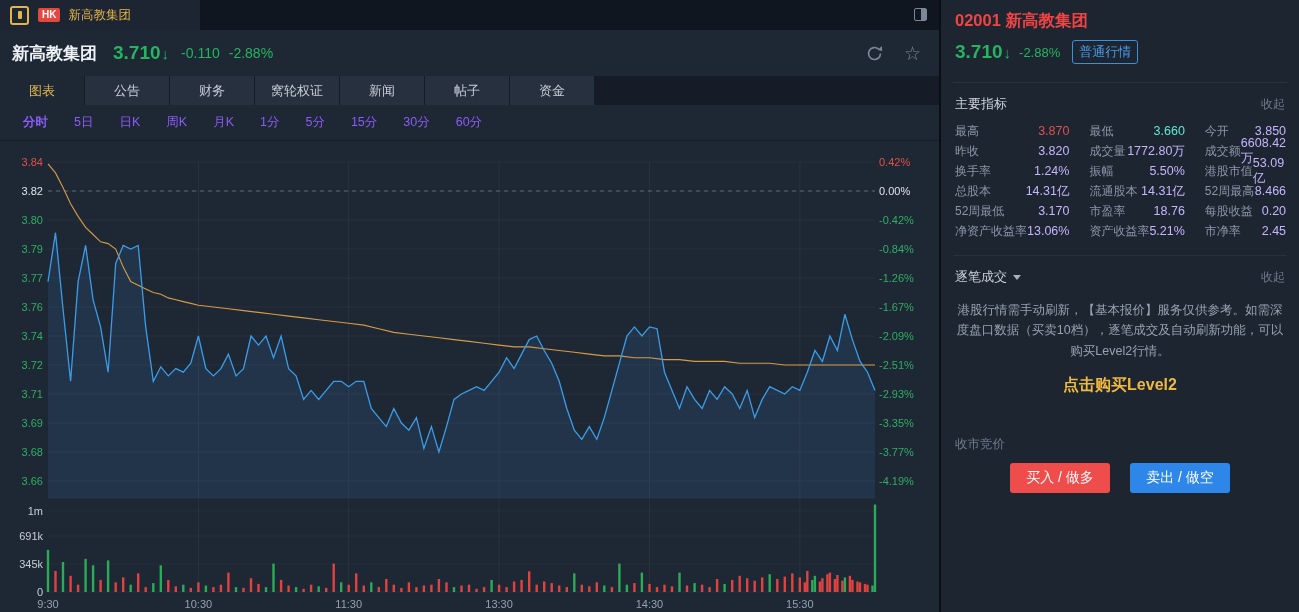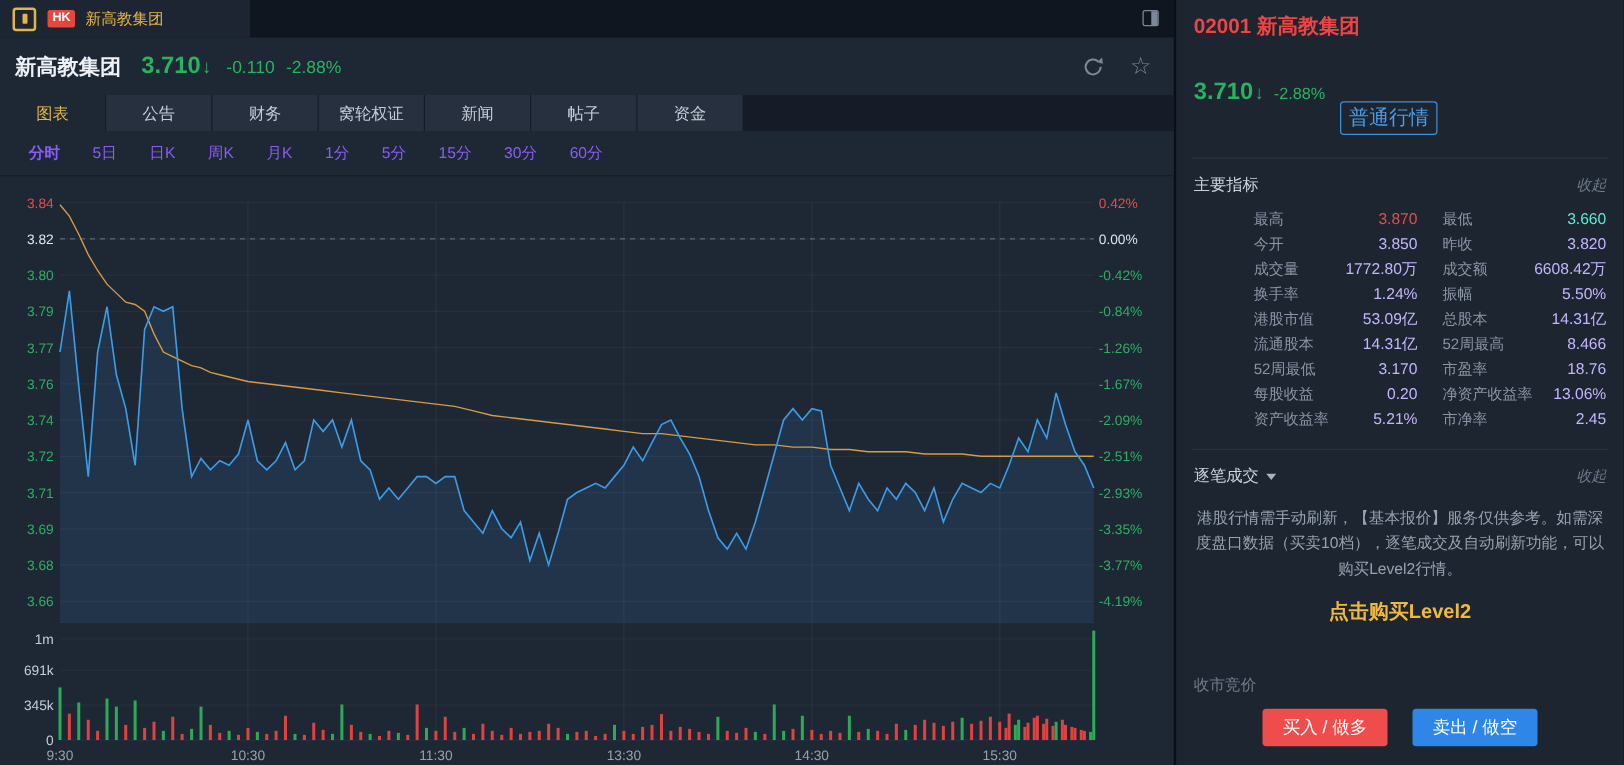--- a/index.html
+++ b/index.html
@@ -40,28 +40,28 @@
   .chart-wrap{position:absolute;left:0;top:140px;width:941px;height:472px;}
   svg{display:block;}
   
   .rp{flex:1;background:#1d2531;height:612px;box-sizing:border-box;padding:8px 12px;position:relative;overflow:hidden;}
   .rp-title{color:#ef4444;font-size:16.5px;font-weight:bold;margin:2px 0 8px 2px;}
   .rp-price-row{display:flex;align-items:center;margin-left:2px;}
   .rp-price{color:#27b35f;font-size:19px;font-weight:bold;}
   .rp-arrow{color:#27b35f;font-size:15px;font-weight:bold;margin-left:1px;}
   .rp-pct{color:#27b35f;font-size:13px;margin-left:8px;}
   .quote-badge{margin-left:12px;color:#4a9ce8;border:1px solid #3d8fd8;border-radius:3px;
-    font-size:16px;padding:2px 6px;cursor:pointer;margin-top:41px;}
+    font-size:13px;padding:2px 6px;cursor:pointer;}
   .sec-head{display:flex;align-items:center;margin-top:14px;border-top:1px solid #28323f;
     padding:12px 2px 6px 2px;}
   .sec-title{color:#ccd3dd;font-size:13px;}
   .caret{width:0;height:0;border-left:4px solid transparent;border-right:4px solid transparent;
     border-top:5px solid #aab2c0;display:inline-block;margin-left:6px;}
-  .collapse{margin-left:auto;color:#6f7a8b;font-size:12px;cursor:pointer;font-style:italic;}
-  .ind-grid{display:grid;grid-template-columns:1fr 1fr;column-gap:20px;padding:2px 2px 0 2px;margin-left:48px;}
+  .collapse{margin-left:auto;color:#6f7a8b;font-size:12px;cursor:pointer;}
+  .ind-grid{display:grid;grid-template-columns:1fr 1fr 1fr;column-gap:20px;padding:2px 2px 0 2px;}
   .ind-cell{display:flex;justify-content:space-between;align-items:center;height:20px;}
   .ind-label{color:#8b95a6;font-size:12px;white-space:nowrap;}
   .ind-value{color:#c4b5fd;font-size:12.5px;}
   .ind-value.red{color:#e0504c;}
   .ind-value.green{color:#5eead4;}
   .notice{margin:8px 2px 0 2px;color:#97a1b0;font-size:12.5px;line-height:1.62;text-align:center;}
   .level2-link{text-align:center;color:#efb93f;font-size:16px;font-weight:bold;margin-top:14px;cursor:pointer;}
   .closing{margin:40px 0 0 2px;color:#6f7a8b;font-size:12.5px;}
   .btn-row{display:flex;justify-content:center;gap:20px;margin-top:10px;}
   .btn{width:100px;height:30px;border:none;border-radius:3px;color:#fff;font-size:14px;

